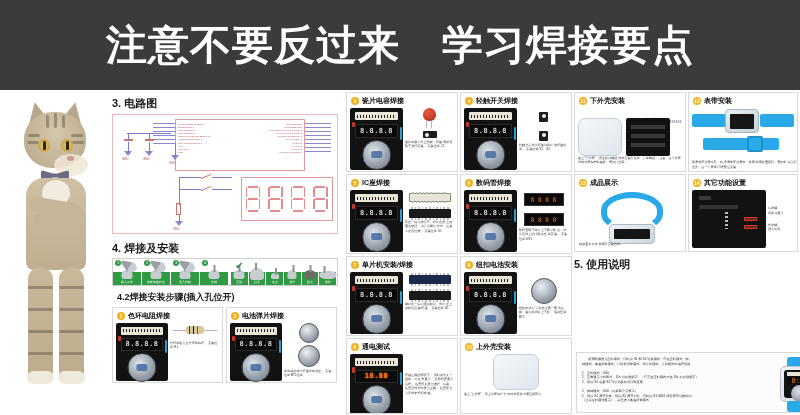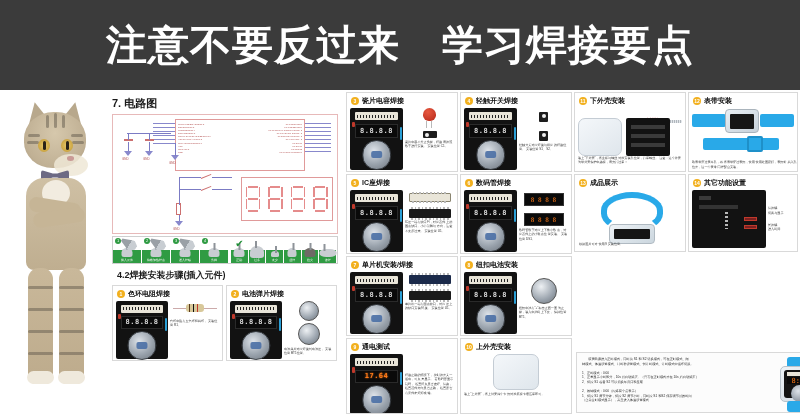--- a/index.html
+++ b/index.html
@@ -263,21 +263,21 @@
             <div class="m-stripe" style="left:0;top:40px;width:25px;height:3px;"></div>
             <div class="m-stripe" style="left:0;top:62px;width:25px;height:3px;"></div>
             <div class="m-stripe" style="left:0;top:84px;width:25px;height:3px;"></div>
             <div class="m-paw" style="left:-1px;"></div>
           </div>
         </div>
       </div>
     </div>
 
     <div class="col col-sch">
-      <div class="sec-h" style="margin-top:6px;">7. 电路图</div>
+      <div class="sec-h" style="margin-top:6px;">3. 电路图</div>
 
       <div class="schem-box">
 
         <div style="position:absolute;left:40px;top:6px;width:22px;height:30px;">
           <div class="pinbus" style="left:0;top:2px;width:22px;"></div>
           <div class="pinbus" style="left:0;top:6px;width:22px;"></div>
           <div class="pinbus" style="left:0;top:10px;width:22px;"></div>
           <div class="pinbus" style="left:0;top:14px;width:22px;"></div>
           <div class="pinbus" style="left:0;top:18px;width:22px;"></div>
           <div class="pinbus" style="left:0;top:22px;width:22px;"></div>
@@ -377,20 +377,21 @@
               <i class="seg h" style="top:12px;"></i>
               <i class="seg h" style="top:24px;"></i>
             <i class="seg v" style="left:0;top:1px;"></i>
               <i class="seg v" style="left:12.8px;top:1px;"></i>
             <i class="seg v" style="left:0;top:13px;"></i>
               <i class="seg v" style="left:12.8px;top:13px;"></i>
           </div>
         </div>
       </div>
 
+      <div class="sec-h" style="margin-top:7px;">4. 焊接及安装</div>
 
       <div class="strip">
         <div class="strip-left">
           <div class="strip-cell">
             <div class="top"></div>
               <div class="dotnum">1</div>
             <div class="iron"></div>
               <div class="joint"></div>
             <div class="strip-lbl">插入元件</div>
           </div>
@@ -443,21 +444,21 @@
             <div class="strip-lbl">拉尖</div>
           </div>
           <div class="strip-cell">
             <div class="top"></div>
               <div class="joint" style="width:17px;height:8px;border-radius:40%;"></div>
             <div class="strip-lbl">连焊</div>
           </div>
         </div>
       </div>
 
-      <div class="sub-h" style="margin-top:5px;margin-left:5px;">4.2焊接安装步骤(插入元件)</div>
+      <div class="sub-h" style="margin-top:5px;margin-left:5px;">4.2焊接安装步骤(插入孔位开)</div>
 
       <div style="display:flex;gap:3px;margin-top:3px;">
         <div class="panel" style="width:111px;height:76px;">
           <div class="p-head">
             <div class="p-badge">1</div>
             <div class="p-title">色环电阻焊接</div>
           </div>
           <div class="p-body">
             <div class="pcb" style="width:52px;height:58px;">
               <div class="pcb-red"></div>
@@ -587,21 +588,21 @@
       <div class="panel" style="width:112px;height:76px;">
         <div class="p-head">
           <div class="p-badge">9</div>
           <div class="p-title">通电测试</div>
         </div>
         <div class="p-body">
           <div class="pcb" style="width:53px;height:60px;">
             <div class="pcb-red"></div>
               <div class="pcb-hdr"></div>
             <div class="pcb-disp">
-                <span class="pcb-dg on">17.64</span>
+                <span class="pcb-dg on">10.80</span>
               </div>
             <div class="pcb-side"></div>
               <div class="pcb-coin"></div>
           </div>
           <div class="p-side" style="justify-content:center;">
             <div class="p-note">焊接正确的情况下，
 按时按开关一通电，可点
 亮显示。
 
 若数码管显示乱码，
@@ -733,20 +734,21 @@
           <div class="p-title">成品展示</div>
         </div>
         <div style="position:relative;height:58px;">
           <div style="position:absolute;left:26px;top:2px;width:62px;height:40px;border:6px solid #29a9e8;border-radius:50%/46%;border-bottom-color:transparent;"></div>
           <div style="position:absolute;left:34px;top:34px;width:46px;height:20px;background:linear-gradient(145deg,#eef3f7,#cbd6de);border:1px solid #b0bac2;border-radius:4px;"></div>
           <div style="position:absolute;left:39px;top:39px;width:36px;height:10px;background:#151515;border-radius:1px;"></div>
           <div class="p-note" style="position:absolute;left:4px;bottom:2px;">根据图片可对
 使用及安装位置。</div>
         </div>
       </div>
+      <div class="sec-h" style="margin-top:5px;">5. 使用说明</div>
     </div>
 
     <div class="col col-r2">
       <div class="panel" style="width:110px;height:80px;margin-top:2px;">
         <div class="p-head">
           <div class="p-badge">12</div>
           <div class="p-title">表带安装</div>
         </div>
         <div style="position:relative;height:62px;">
           <div class="part-strap" style="position:absolute;left:3px;top:6px;width:34px;height:13px;"></div>

